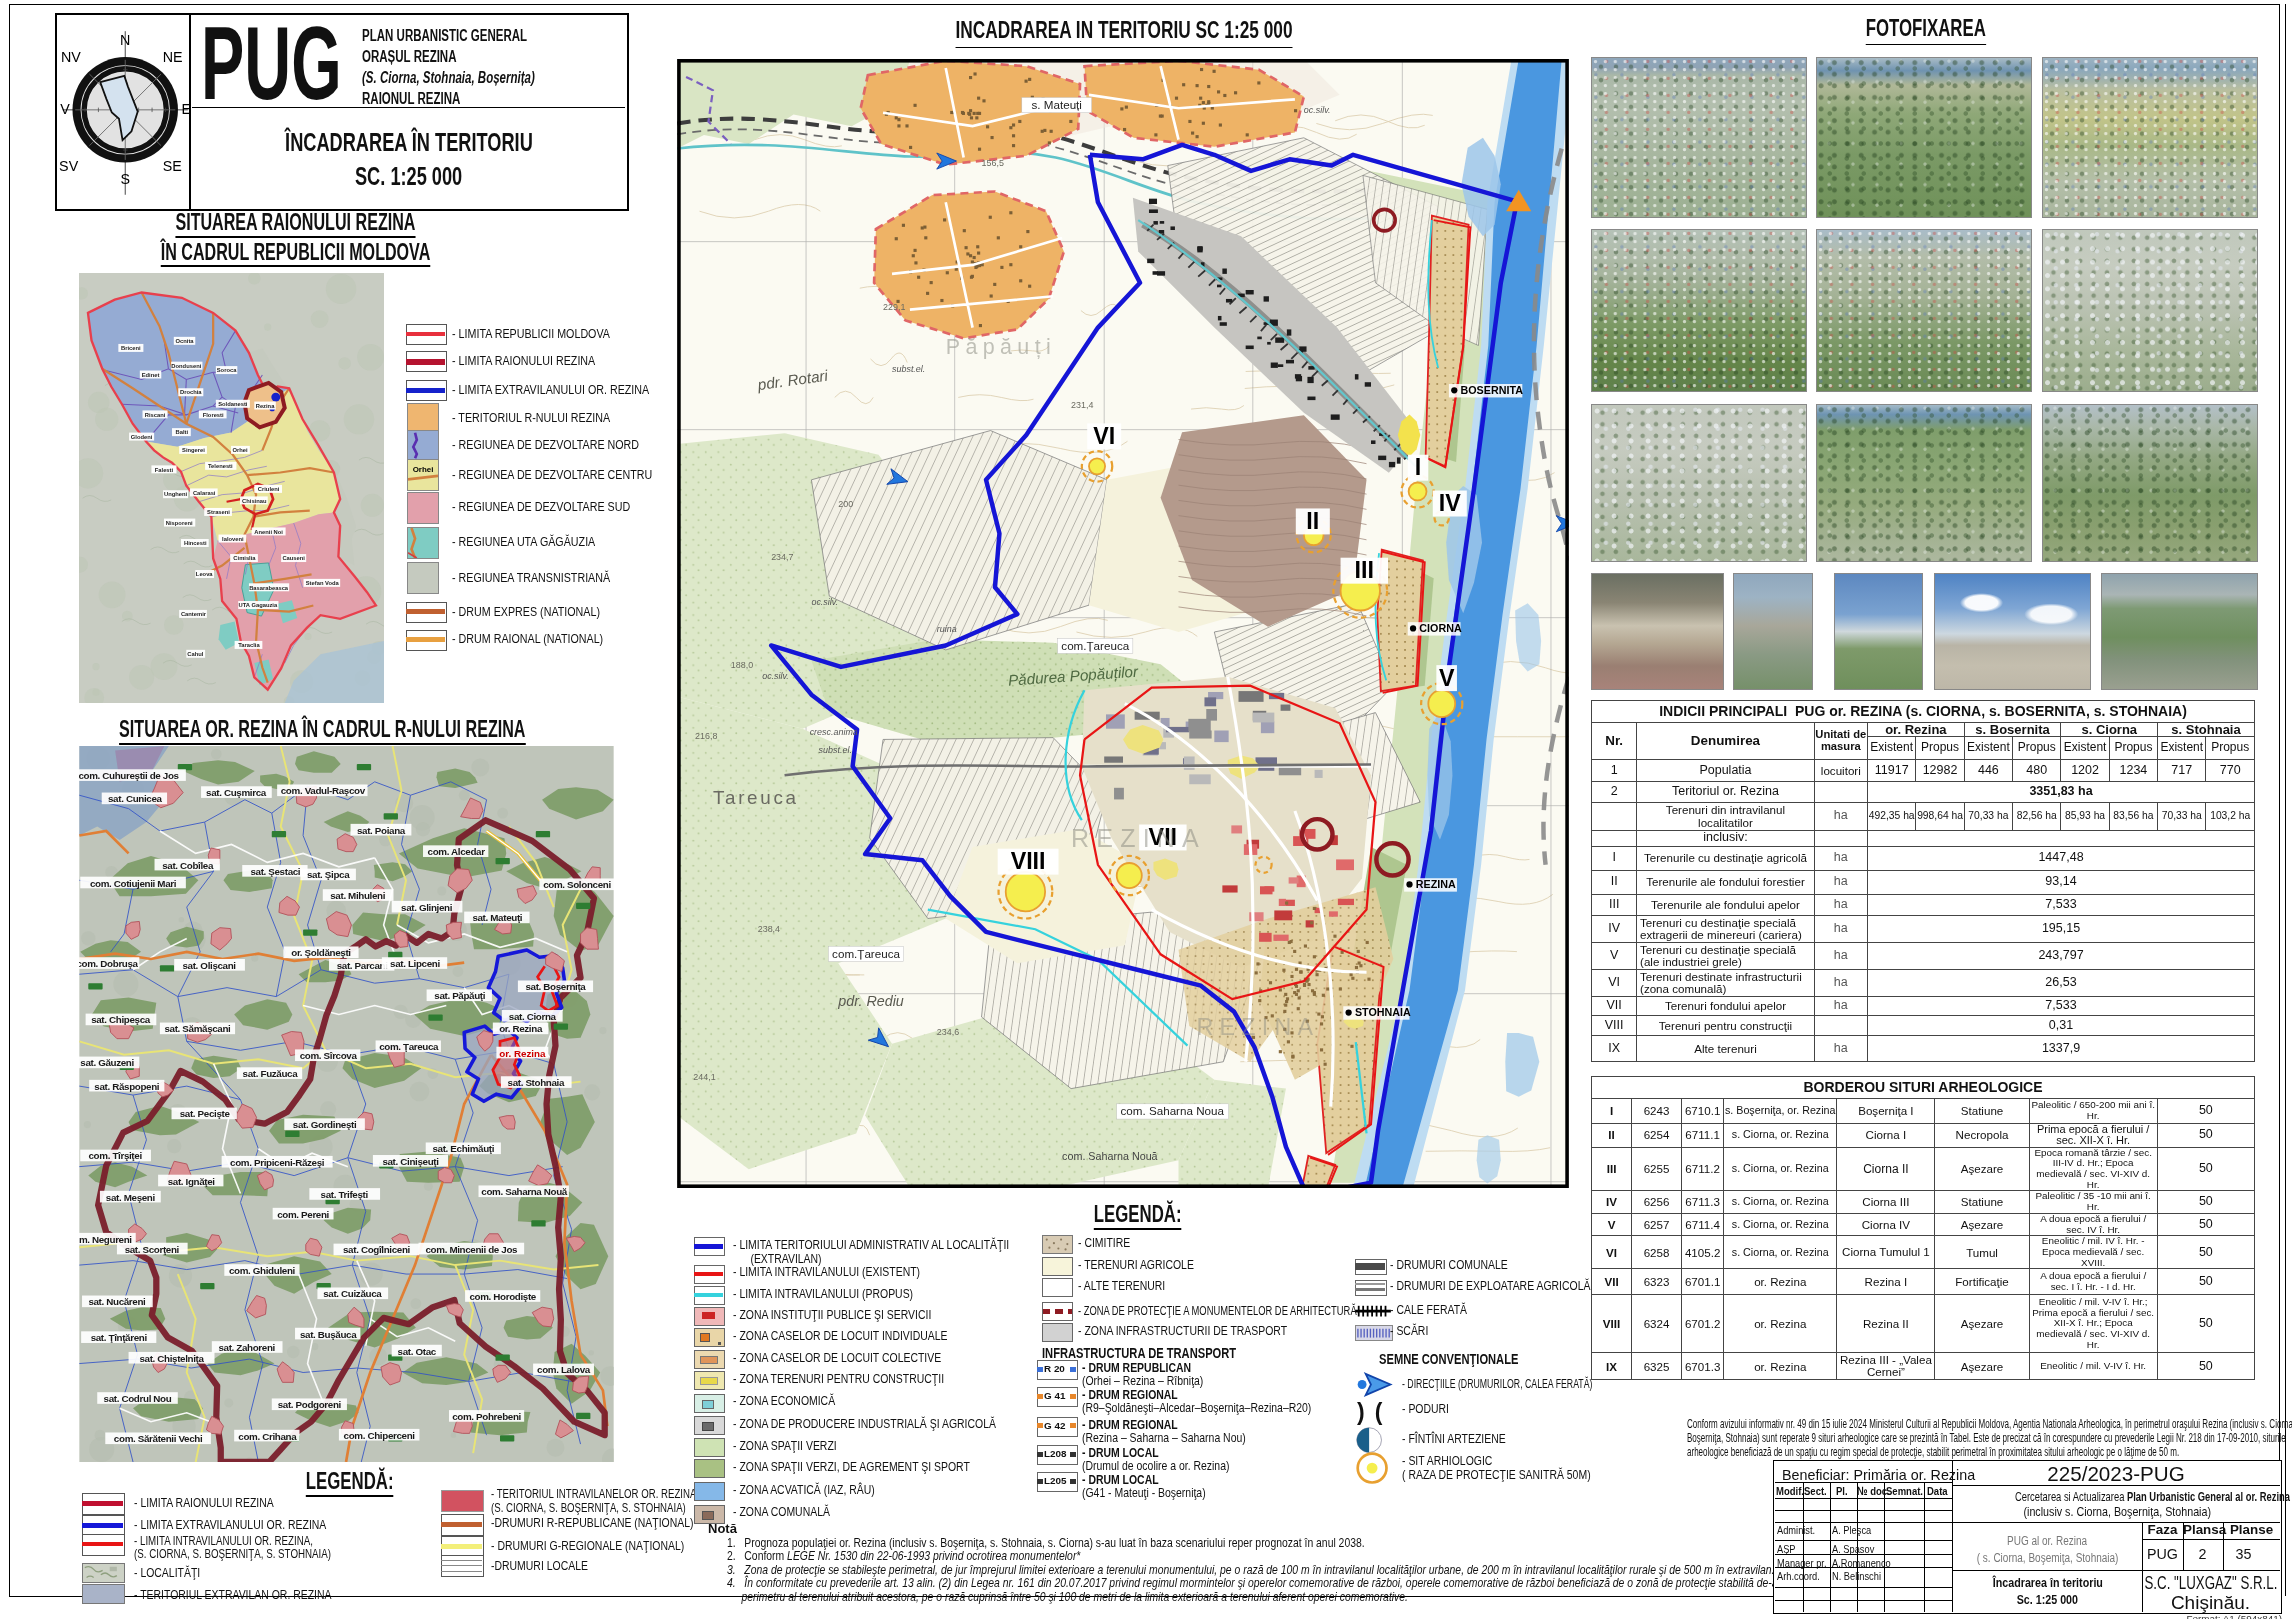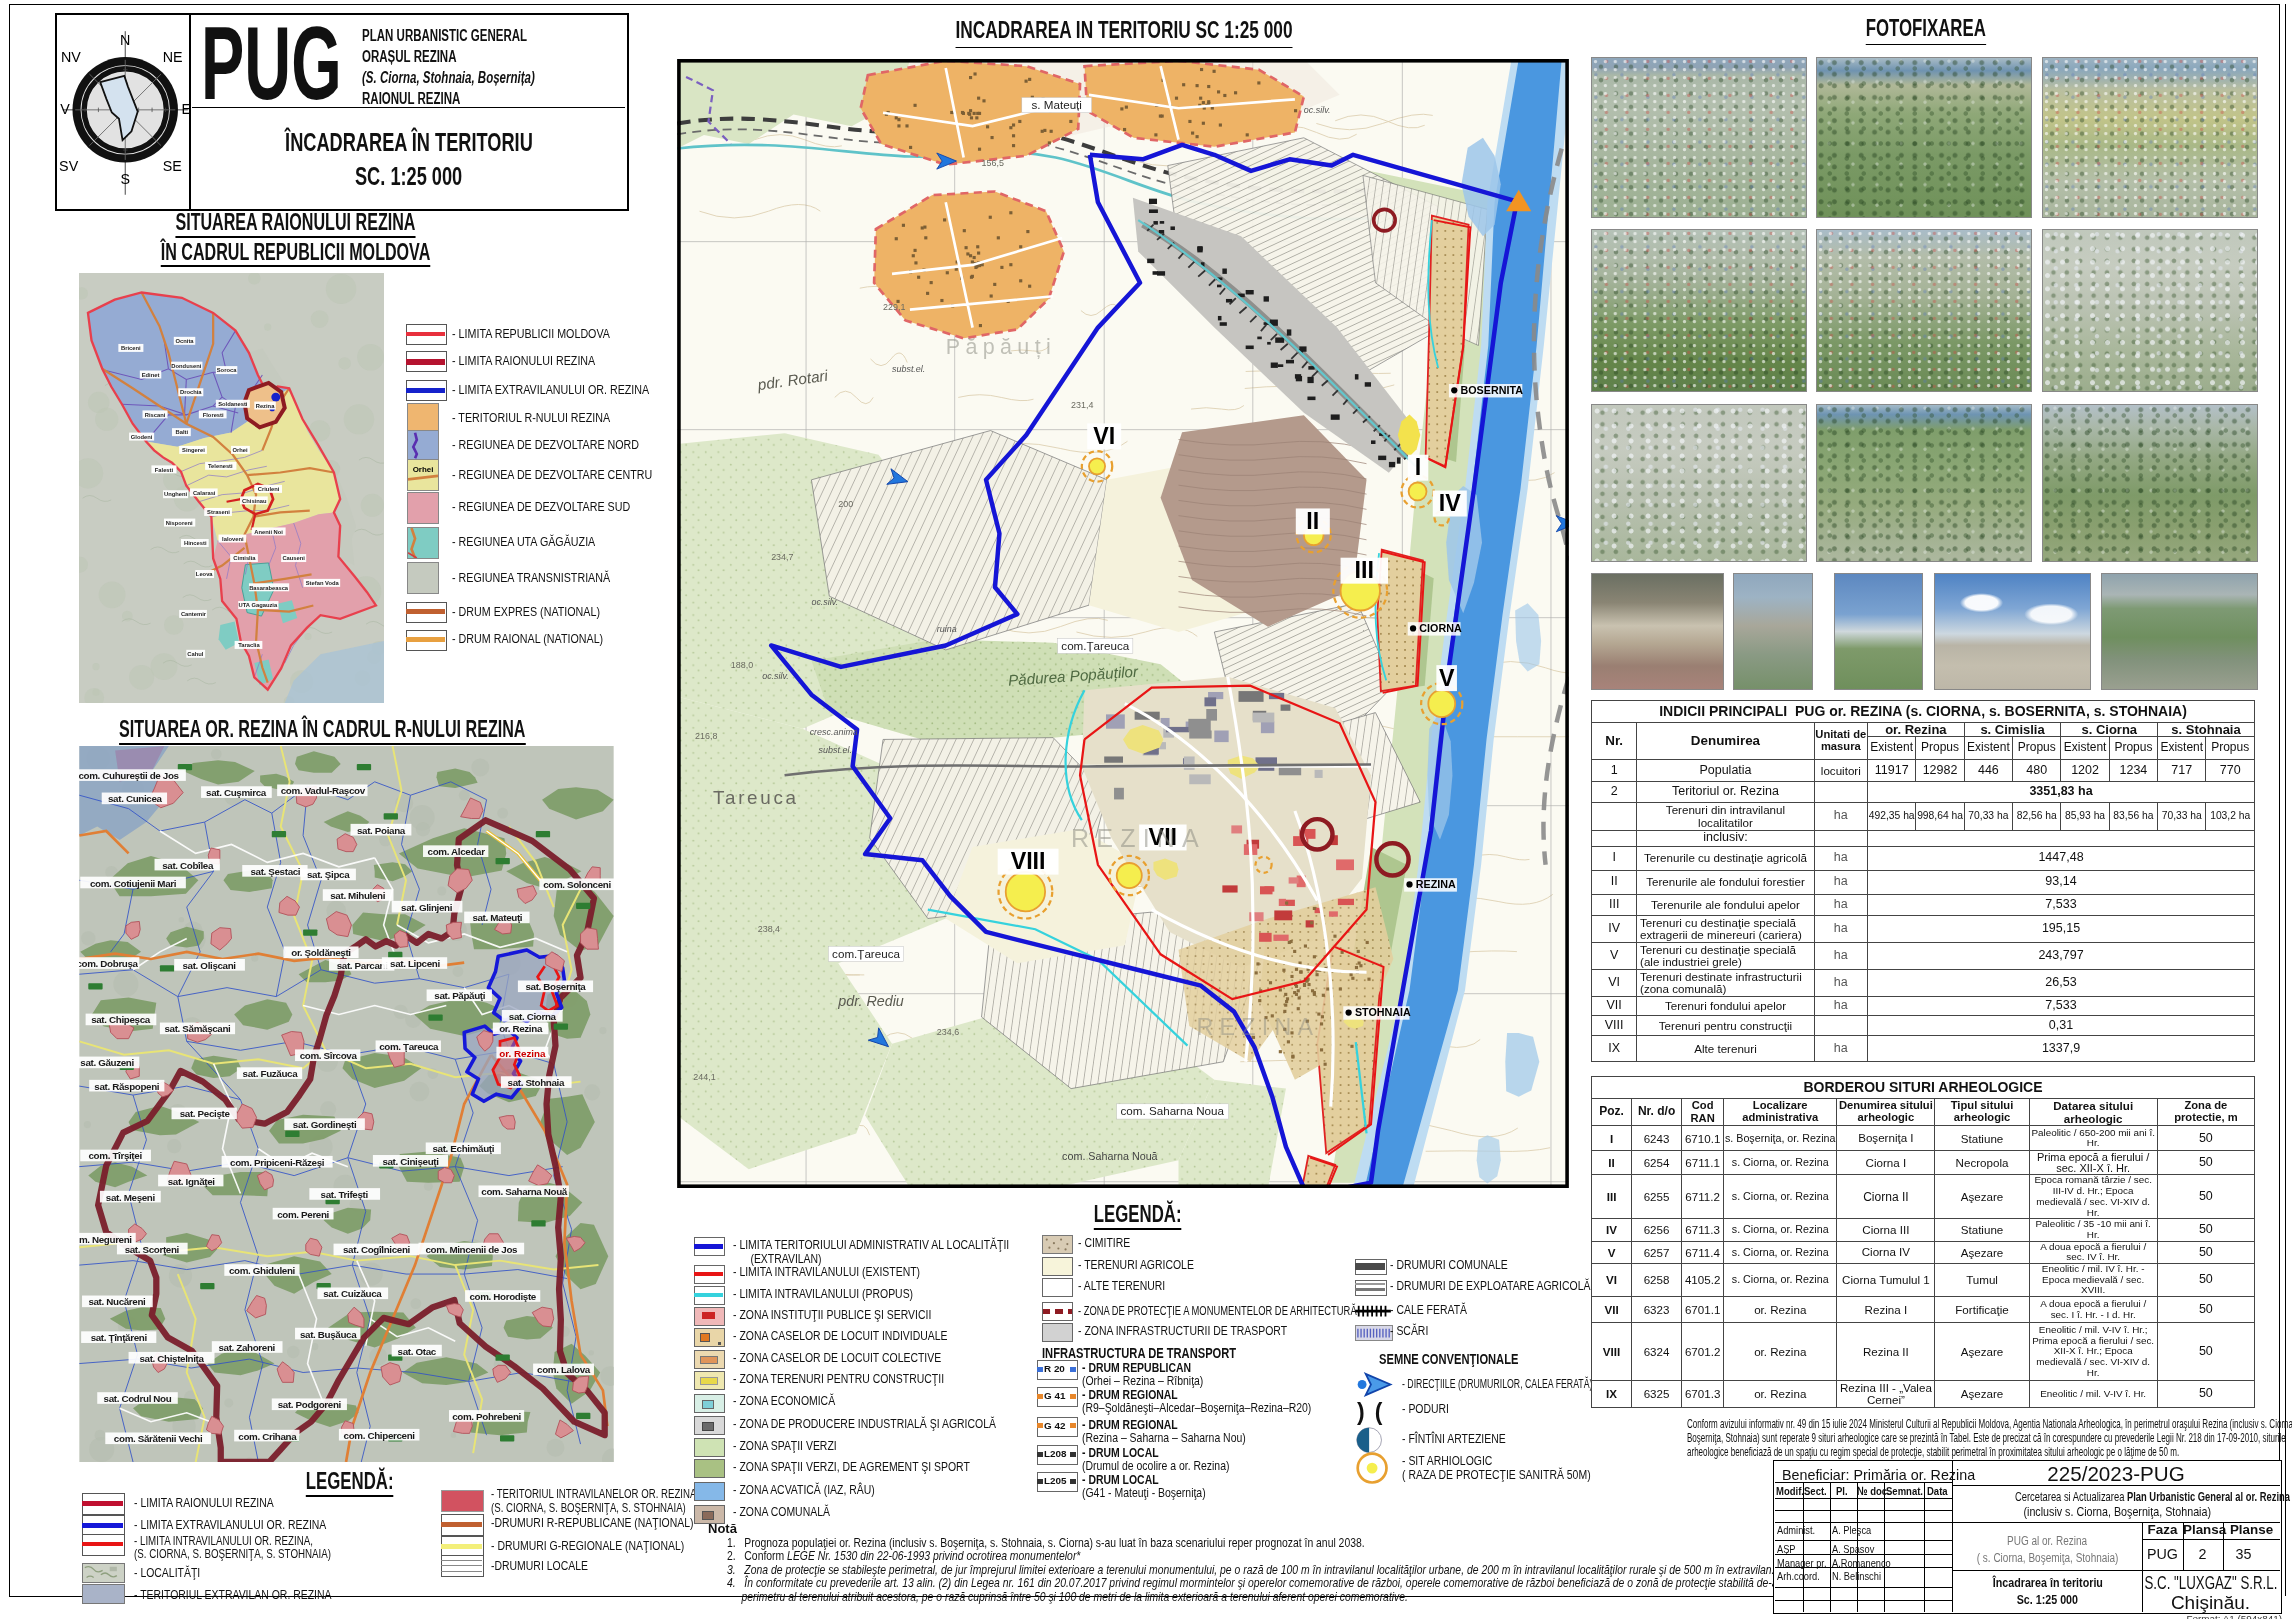--- a/index.html
+++ b/index.html
@@ -1866,21 +1866,21 @@
     </colgroup>
 <tbody>
       <tr>
         <td colspan="11" class="b" style="height:20.6px;font-size:14px;white-space:nowrap;">INDICII PRINCIPALI&nbsp; PUG or. REZINA (s. CIORNA, s. BOSERNITA, s. STOHNAIA)</td>
       </tr>
 <tr>
         <td rowspan="2" class="b" style="height:23px;font-size:13.4px;">Nr.</td>
         <td rowspan="2" class="b" style="font-size:13.4px;">Denumirea</td>
         <td rowspan="2" class="b" style="font-size:11.2px;line-height:11.6px;padding:0;">Unitati de masura</td>
         <td colspan="2" class="b" style="font-size:13px;">or. Rezina</td>
-        <td colspan="2" class="b" style="font-size:13px;">s. Cimislia</td>
+        <td colspan="2" class="b" style="font-size:13px;">s. Bosernita</td>
         <td colspan="2" class="b" style="font-size:13px;">s. Ciorna</td>
         <td colspan="2" class="b" style="font-size:13px;">s. Stohnaia</td>
       </tr>
 <tr>
         <td style="height:21.5px;font-size:12px;padding:0;">Existent</td>
         <td style="font-size:12px;padding:0;">Propus</td>
         <td style="height:21.5px;font-size:12px;padding:0;">Existent</td>
         <td style="font-size:12px;padding:0;">Propus</td>
         <td style="height:21.5px;font-size:12px;padding:0;">Existent</td>
         <td style="font-size:12px;padding:0;">Propus</td>
@@ -1989,30 +1989,20 @@
       <col style="width:42px">
       <col style="width:113px">
       <col style="width:98px">
       <col style="width:94px">
       <col style="width:128px">
       <col style="width:97px">
     </colgroup>
 <tbody>
       <tr>
         <td colspan="8" class="b" style="height:20.6px;font-size:14px;">BORDEROU SITURI ARHEOLOGICE</td>
-      </tr>
-<tr class="b">
-        <td style="height:22.4px;font-size:12px;">Poz.</td>
-        <td style="font-size:12px;">Nr. d/o</td>
-        <td style="font-size:11.2px;padding:0;">Cod RAN</td>
-        <td style="font-size:11.2px;line-height:11.6px;padding:0;">Localizare administrativa</td>
-        <td style="font-size:11.2px;line-height:11.6px;padding:0;">Denumirea sitului arheologic</td>
-        <td style="font-size:11.2px;line-height:11.6px;padding:0;">Tipul sitului arheologic</td>
-        <td style="font-size:11.6px;padding:0;">Datarea sitului arheologic</td>
-        <td style="font-size:11.2px;line-height:11.6px;padding:0;">Zona de protectie, m</td>
       </tr>
 <tr>
         <td class="b" style="height:24px;font-size:11.6px;">I</td>
         <td style="font-size:11.6px;">6243</td>
         <td style="font-size:11.6px;padding:0;">6710.1</td>
         <td style="white-space:nowrap;font-size:10.7px;padding:0;">s. Boşerniţa, or. Rezina</td>
         <td style="font-size:11.6px;line-height:12px;">Boşerniţa I</td>
         <td style="font-size:11.6px;">Statiune</td>
         <td style="font-size:9.9px;line-height:10.7px;padding:0 1.8px;">Paleolitic / 650-200 mii ani î. Hr.</td>
         <td>50</td>

